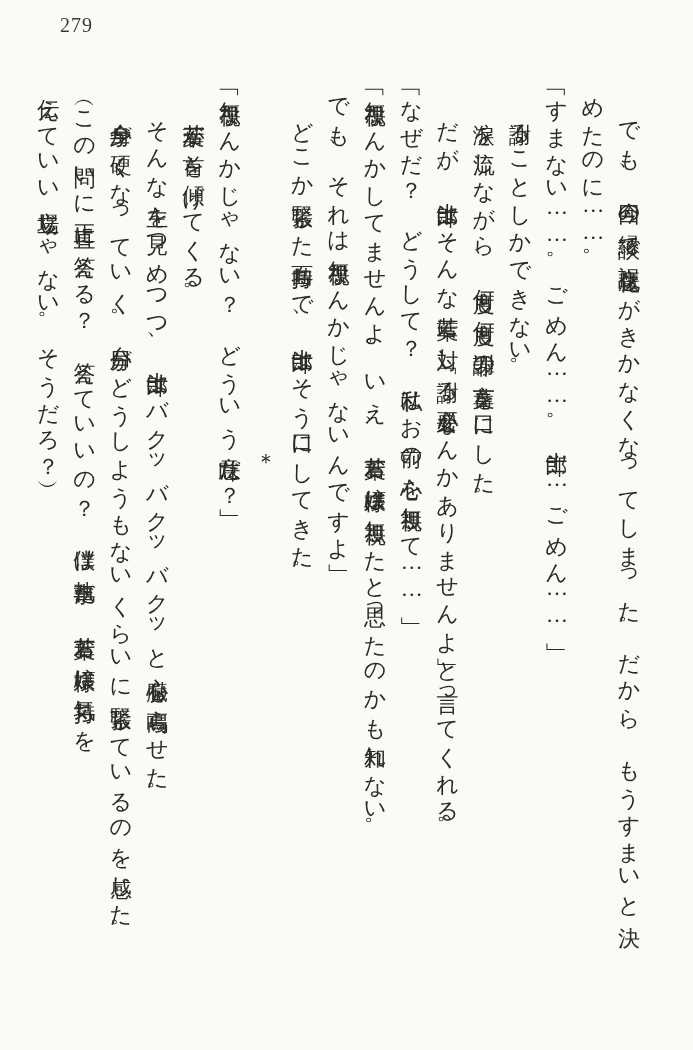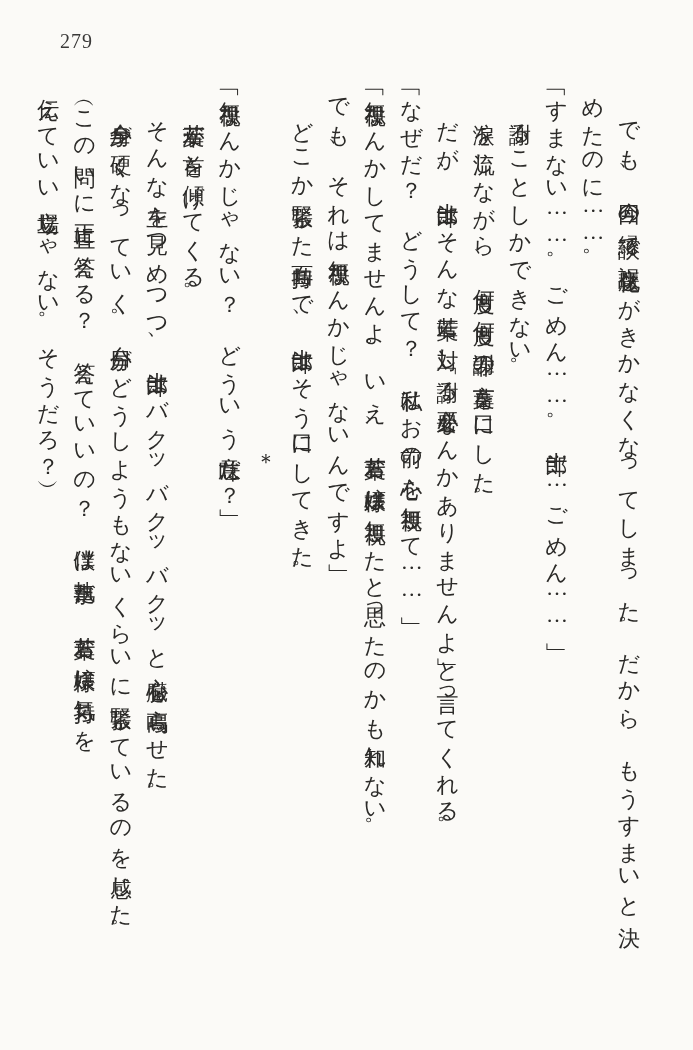--- a/index.html
+++ b/index.html
@@ -10,21 +10,21 @@
   .page {
     position: relative;
     width: 693px;
     height: 1050px;
     background: #fbfaf7;
     overflow: hidden;
     font-family: "Liberation Serif", "DejaVu Serif", serif;
   }
   .page-number {
     position: absolute;
-    top: 30px;
+    top: 14px;
     left: 60px;
     font-size: 20px;
     letter-spacing: 1px;
     color: #3a3938;
   }
   .text-area {
     position: absolute;
     top: 82px;
     right: 46px;
     width: 618px;

